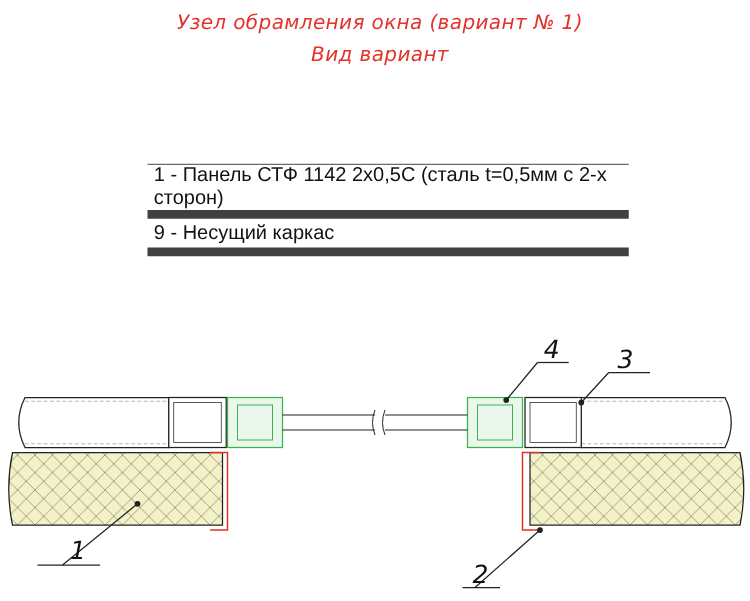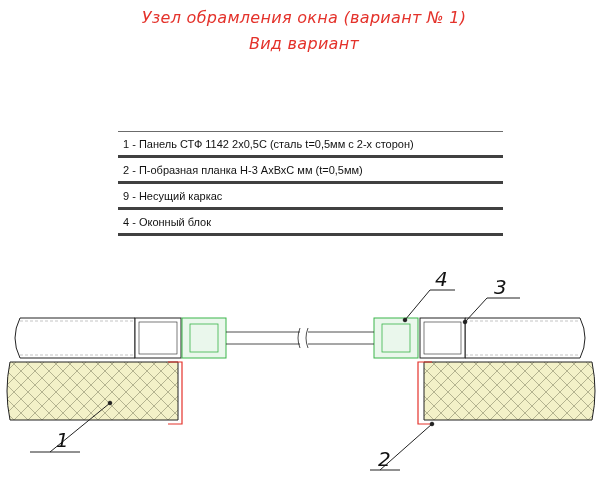--- a/index.html
+++ b/index.html
@@ -1,44 +1,38 @@
 <!DOCTYPE html>
 <html><head>
   <meta charset="utf-8">
   <style>
     html, body { margin:0; padding:0; background:#ffffff; }
     body { width:600px; height:481px; position:relative; overflow:hidden; font-family:"DejaVu Sans", sans-serif; }
     .title { position:absolute; left:4px; width:600px; text-align:center; color:#e4322b; font-size:16px; font-style:italic; letter-spacing:0.3px; }
     .t1 { top:8px; }
     .t2 { top:34px; }
     .legend { position:absolute; left:118px; top:131px; width:385px; border-collapse:collapse; }
-    .legend td { border-bottom:3px solid #404040; height:23px; font-size:11px; color:#111; padding:0 0 0 5px; font-family:"Liberation Sans", sans-serif;margin-top:31px; }
+    .legend td { border-bottom:7px solid #404040; height:23px; font-size:16px; color:#111; padding:0 0 0 5px; font-family:"Liberation Sans", sans-serif;margin-top:31px; }
     .legend tr:first-child td { border-top:1px solid #6b6b6b; }
     svg { position:absolute; left:0; top:0; }
     .lbl { font-family:"DejaVu Sans", sans-serif; font-style:italic; font-size:20px; fill:#111; }
   </style>
 </head>
 <body>
 
 <div class="title t1">Узел обрамления окна (вариант № 1)</div>
 <div class="title t2">Вид вариант</div>
 
 <table class="legend">
   <tbody>
       <tr>
         <td>1 - Панель СТФ 1142 2х0,5С (сталь t=0,5мм с 2-х сторон)</td>
       </tr>
   <tr>
-        <td>2 - П-образная планка Н-3 АхВхС мм (t=0,5мм)</td>
-      </tr>
-  <tr>
         <td>9 - Несущий каркас</td>
-      </tr>
-  <tr>
-        <td>4 - Оконный блок</td>
       </tr>
 </tbody>
   </table>
 
 <svg width="600" height="481" viewBox="0 0 600 481">
   <defs>
     <pattern id="hatch" patternUnits="userSpaceOnUse" width="14" height="14">
       <rect width="14" height="14" fill="#f3f1c8"></rect>
       <path d="M0,0 L14,14 M14,0 L0,14" stroke="#8a8a6a" stroke-width="0.6"></path>
     </pattern>

